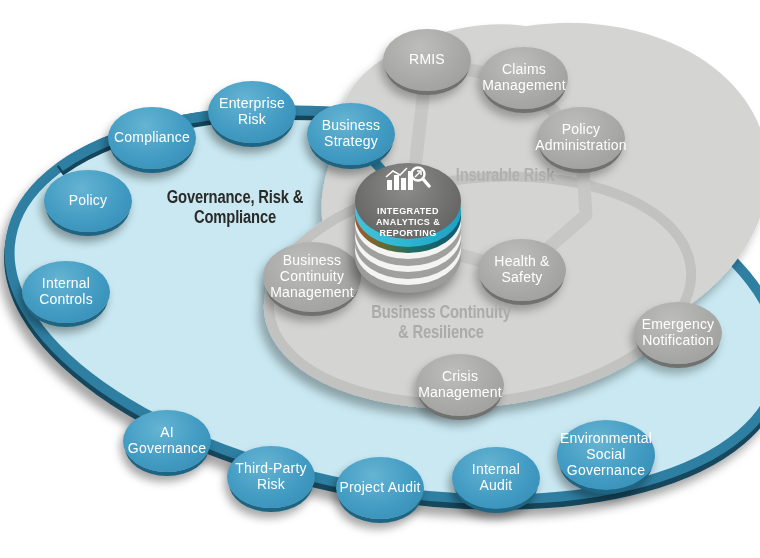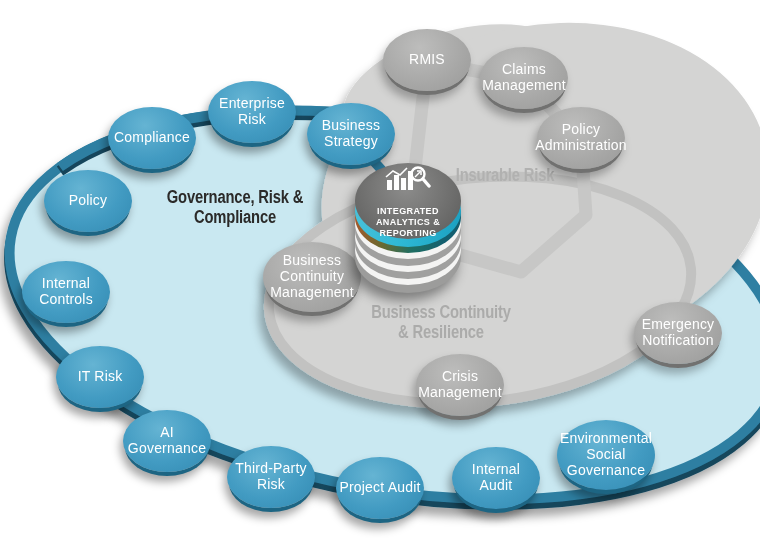--- a/index.html
+++ b/index.html
@@ -124,37 +124,38 @@
   </div>
 
   <div class="node blue" style="left:152px;top:138px">Compliance</div>
   <div class="node blue" style="left:252px;top:112px">Enterprise
 Risk</div>
   <div class="node blue" style="left:351px;top:134px">Business
 Strategy</div>
   <div class="node blue" style="left:88px;top:201px">Policy</div>
   <div class="node blue" style="left:66px;top:292px">Internal
 Controls</div>
-  <div class="node blue" style="left:100px;top:377px">IT Risk</div>
   <div class="node blue" style="left:167px;top:441px">AI
 Governance</div>
   <div class="node blue" style="left:271px;top:477px">Third-Party
 Risk</div>
   <div class="node blue" style="left:380px;top:488px">Project Audit</div>
   <div class="node blue" style="left:496px;top:478px">Internal
 Audit</div>
   <div class="node blue lg" style="left:606px;top:455px">Environmental
 Social
 Governance</div>
 
   <div class="node gray" style="left:427px;top:60px">RMIS</div>
   <div class="node gray" style="left:524px;top:78px">Claims
 Management</div>
   <div class="node gray" style="left:581px;top:138px">Policy
 Administration</div>
+  <div class="node gray" style="left:522px;top:270px">Health &amp;
+Safety</div>
 
   <div class="node gray lg" style="left:312px;top:277px">Business
 Continuity
 Management</div>
   <div class="node gray" style="left:460px;top:385px">Crisis
 Management</div>
   <div class="node gray" style="left:678px;top:333px">Emergency
 Notification</div>
 
 </div>

